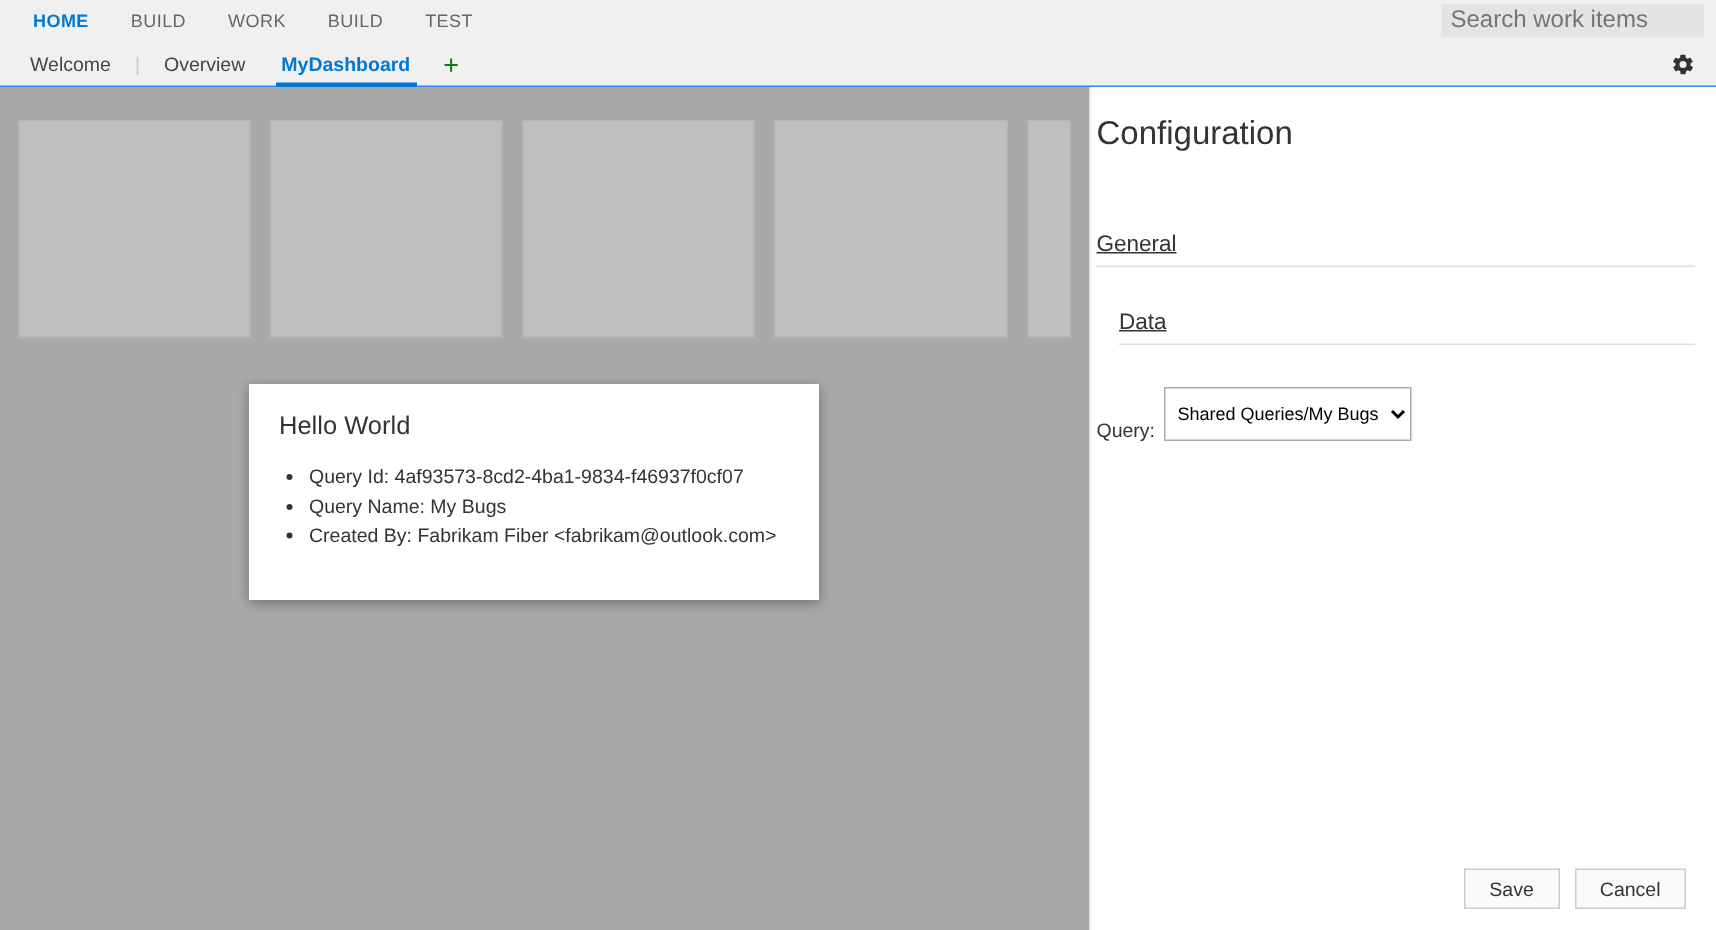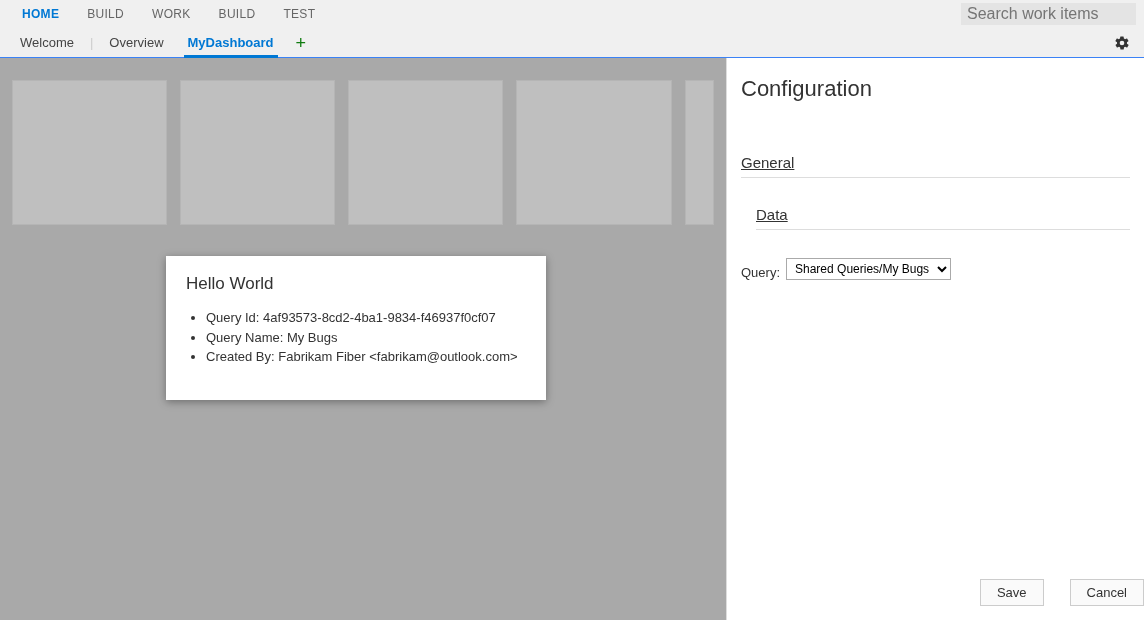--- a/index.html
+++ b/index.html
@@ -145,21 +145,21 @@
       list-style: disc;
       padding-left: 20px;
       font-size: 13px;
       color: #333;
       line-height: 1.5;
     }
     .config-panel {
       width: 418px;
       background: #fff;
       border-left: 1px solid #ddd;
-      padding: 18px 14px 14px 14px;
+      padding: 18px 14px 14px 4px;
       display: flex;
       flex-direction: column;
       position: relative;
     }
     .config-title {
       font-size: 22px;
       font-weight: 400;
       color: #333;
       margin-bottom: 52px;
     }
@@ -181,28 +181,28 @@
     .query-label {
       font-size: 13px;
       color: #333;
     }
     .query-select {
       font-size: 12px;
       padding: 2px 4px;
       border: 1px solid #aaa;
       background: #fff;
       min-width: 160px;
-      height: 22px;
+      height: 36px;
     }
     .panel-footer {
       position: absolute;
-      right: 0;
+      right: 20px;
       bottom: 14px;
       display: flex;
-      gap: 26px;
+      gap: 10px;
     }
     .btn {
       border: 1px solid #ccc;
       background: #fafafa;
       padding: 5px 16px;
       font-size: 13px;
       color: #333;
       cursor: pointer;
     }
     svg { display: block; }

